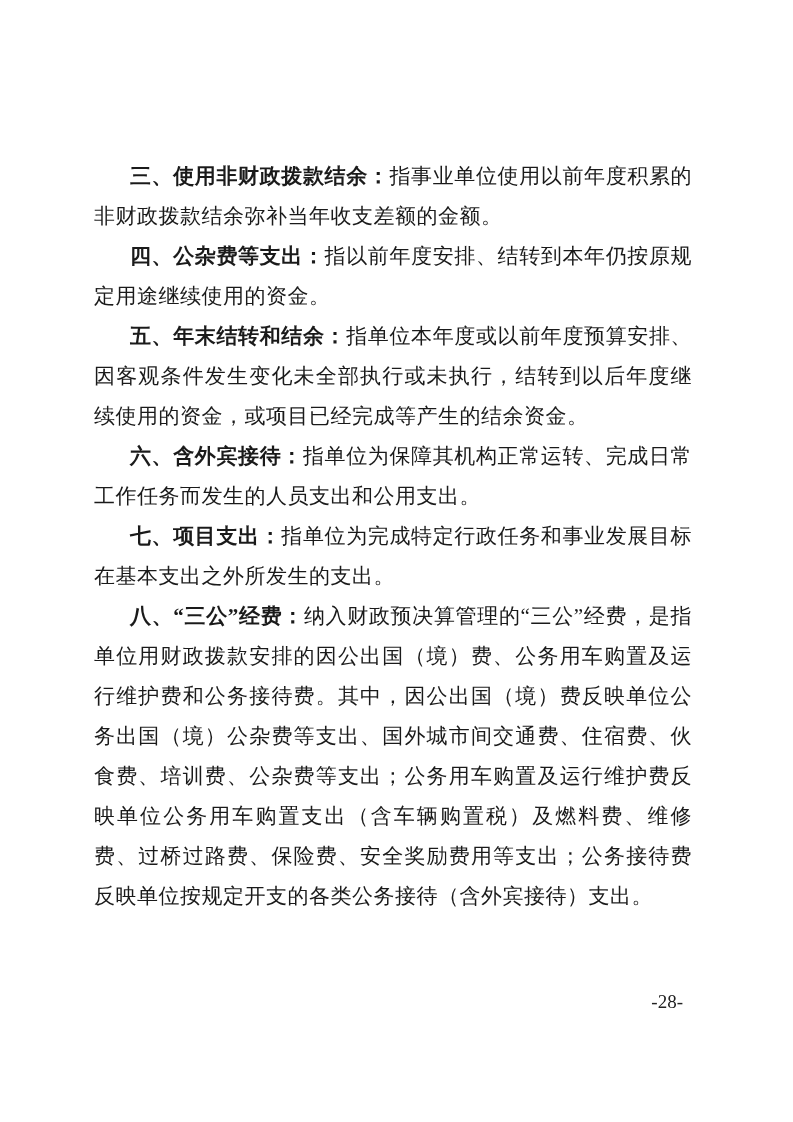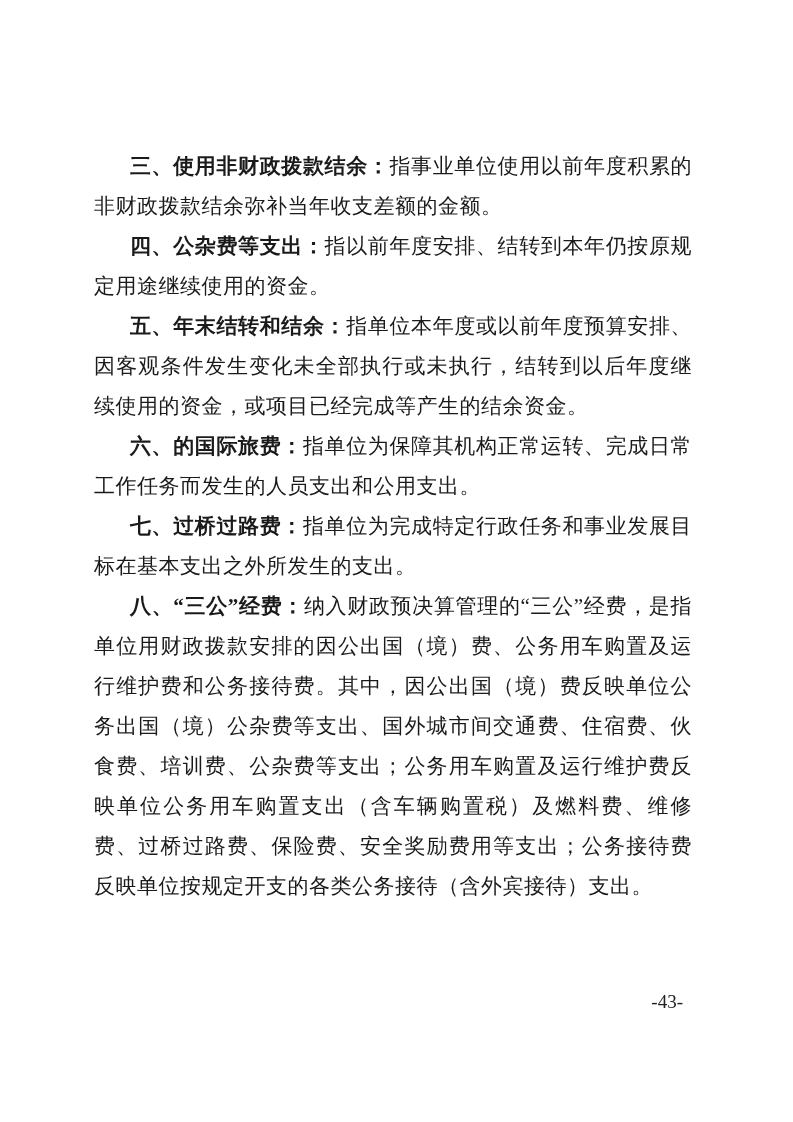--- a/index.html
+++ b/index.html
@@ -12,21 +12,21 @@
     width: 793px;
     height: 1122px;
     background: #ffffff;
     overflow: hidden;
     font-family: "Liberation Serif", "DejaVu Serif", serif;
     color: #1a1a1a;
   }
   .content {
     position: absolute;
     left: 94px;
-    top: 146px;
+    top: 156px;
     width: 598px;
   }
   .para {
     margin: 0;
     font-size: 21px;
     line-height: 40px;
     text-align: justify;
     text-justify: inter-character;
     text-indent: 36px;
     letter-spacing: 0.5px;
@@ -50,23 +50,23 @@
 
 <div class="page">
   <div class="content">
 
     <p class="para"><span class="term">三、使用非财政拨款结余：</span><span>指事业单位使用以前年度积累的非财政拨款结余弥补当年收支差额的金额。</span></p>
 
     <p class="para"><span class="term">四、公杂费等支出：</span><span>指以前年度安排、结转到本年仍按原规定用途继续使用的资金。</span></p>
 
     <p class="para"><span class="term">五、年末结转和结余：</span><span>指单位本年度或以前年度预算安排、因客观条件发生变化未全部执行或未执行，结转到以后年度继续使用的资金，或项目已经完成等产生的结余资金。</span></p>
 
-    <p class="para"><span class="term">六、的国际旅费：</span><span>指单位为保障其机构正常运转、完成日常工作任务而发生的人员支出和公用支出。</span></p>
+    <p class="para"><span class="term">六、含外宾接待：</span><span>指单位为保障其机构正常运转、完成日常工作任务而发生的人员支出和公用支出。</span></p>
 
-    <p class="para"><span class="term">七、过桥过路费：</span><span>指单位为完成特定行政任务和事业发展目标在基本支出之外所发生的支出。</span></p>
+    <p class="para"><span class="term">七、项目支出：</span><span>指单位为完成特定行政任务和事业发展目标在基本支出之外所发生的支出。</span></p>
 
     <p class="para"><span class="term">八、“三公”经费：</span><span>纳入财政预决算管理的“三公”经费，是指单位用财政拨款安排的因公出国（境）费、公务用车购置及运行维护费和公务接待费。其中，因公出国（境）费反映单位公务出国（境）公杂费等支出、国外城市间交通费、住宿费、伙食费、培训费、公杂费等支出；公务用车购置及运行维护费反映单位公务用车购置支出（含车辆购置税）及燃料费、维修费、过桥过路费、保险费、安全奖励费用等支出；公务接待费反映单位按规定开支的各类公务接待（含外宾接待）支出。</span></p>
 
 
   </div>
 
-  <div class="page-number">-43-</div>
+  <div class="page-number">-28-</div>
 </div>
 
 </body></html>

